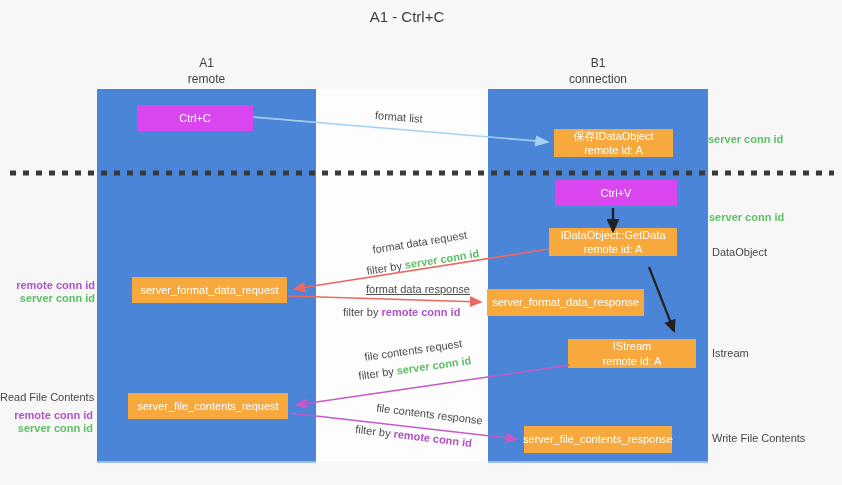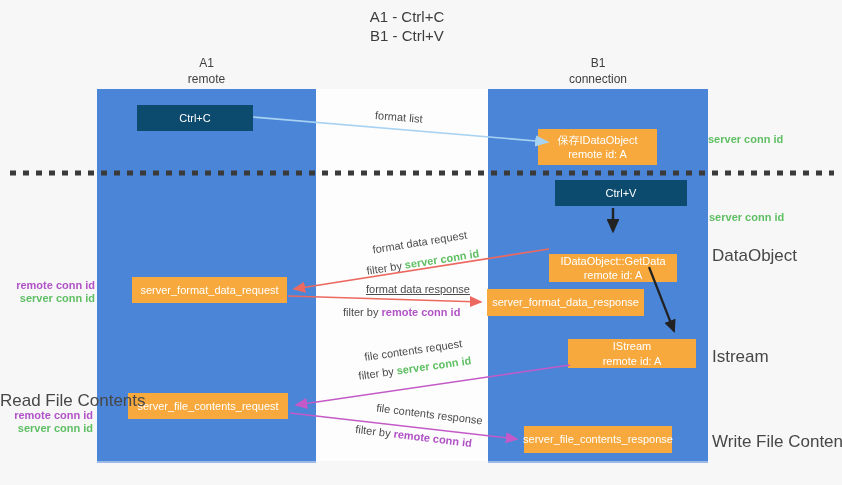--- a/index.html
+++ b/index.html
@@ -5,65 +5,64 @@
   html,body{margin:0;padding:0;background:#f7f7f8;font-family:"Liberation Sans",sans-serif;}
   .canvas{position:relative;width:842px;height:485px;background:#f7f7f8;overflow:hidden;border-radius:17px;}
   .midstrip{position:absolute;left:316px;top:89px;width:172px;height:372px;background:#fdfdfd;z-index:0;}
   .col{position:absolute;top:89px;height:372px;background:#4a85d8;z-index:1;border-bottom:2px solid #9db9e8;}
   .col.left{left:97px;width:219px;}
   .col.right{left:488px;width:220px;}
   .title{position:absolute;left:307px;top:8px;width:200px;text-align:center;font-size:15px;color:#3c3c3c;line-height:1.25;z-index:3;}
   .colhdr{position:absolute;top:56px;text-align:center;font-size:12px;color:#3f3f3f;line-height:1.3;z-index:3;}
   .colhdr.left{left:97px;width:219px;}
   .colhdr.right{left:488px;width:220px;}
-  .gbox{position:absolute;background:#0c4a6e;color:#fff;font-size:11px;display:flex;align-items:center;justify-content:center;z-index:2;}
+  .gbox{position:absolute;background:#d946ef;color:#fff;font-size:11px;display:flex;align-items:center;justify-content:center;z-index:2;}
   .obox{position:absolute;background:#f7a93e;color:#fff;font-size:11px;line-height:1.3;display:flex;flex-direction:column;align-items:center;justify-content:center;text-align:center;z-index:2;}
   .lbl{position:absolute;font-size:11px;color:#4c4c4c;white-space:nowrap;z-index:3;}
-  .lbl.gray{color:#474747;font-size:17px;}
+  .lbl.gray{color:#474747;font-size:11px;}
   .tgreen{color:#5fbf63;font-weight:bold;}
   .tpurple{color:#b153c6;font-weight:bold;}
   .connid{position:absolute;font-size:11px;font-weight:bold;line-height:1.2;z-index:3;white-space:nowrap;}
   .rightalign{text-align:right;}
   .rot-m9{transform:rotate(-9deg);transform-origin:center;}
   .rot-m8{transform:rotate(-8deg);transform-origin:center;}
   .rot-p5{transform:rotate(4.5deg);transform-origin:center;}
   .rot-p7{transform:rotate(7deg);transform-origin:center;}
   svg.overlay{position:absolute;left:0;top:0;z-index:4;pointer-events:none;}
 </style>
 </head>
 <body>
 
 <div class="canvas">
 
   <div class="title">
     <div>A1 - Ctrl+C</div>
-    <div>B1 - Ctrl+V</div>
   </div>
 
   <div class="colhdr left">
     <div>A1</div>
     <div>remote</div>
   </div>
   <div class="colhdr right">
     <div>B1</div>
     <div>connection</div>
   </div>
 
   <div class="midstrip"></div>
   <div class="col left"></div>
   <div class="col right"></div>
 
   <div class="gbox" style="left:137px;top:105px;width:116px;height:26px;">Ctrl+C</div>
-  <div class="gbox" style="left:555px;top:180px;width:132px;height:26px;">Ctrl+V</div>
+  <div class="gbox" style="left:555px;top:180px;width:122px;height:26px;">Ctrl+V</div>
 
-  <div class="obox" style="left:538px;top:129px;width:119px;height:36px;">
+  <div class="obox" style="left:554px;top:129px;width:119px;height:28px;">
     <div>保存IDataObject</div>
     <div>remote id: A</div>
   </div>
-  <div class="obox" style="left:549px;top:254px;width:128px;height:28px;">
+  <div class="obox" style="left:549px;top:228px;width:128px;height:28px;">
     <div>IDataObject::GetData</div>
     <div>remote id: A</div>
   </div>
   <div class="obox" style="left:568px;top:339px;width:128px;height:29px;">
     <div>IStream</div>
     <div>remote id: A</div>
   </div>
   <div class="obox" style="left:132px;top:277px;width:155px;height:26px;">server_format_data_request</div>
   <div class="obox" style="left:487px;top:289px;width:157px;height:27px;">server_format_data_response</div>
   <div class="obox" style="left:128px;top:393px;width:160px;height:26px;">server_file_contents_request</div>

